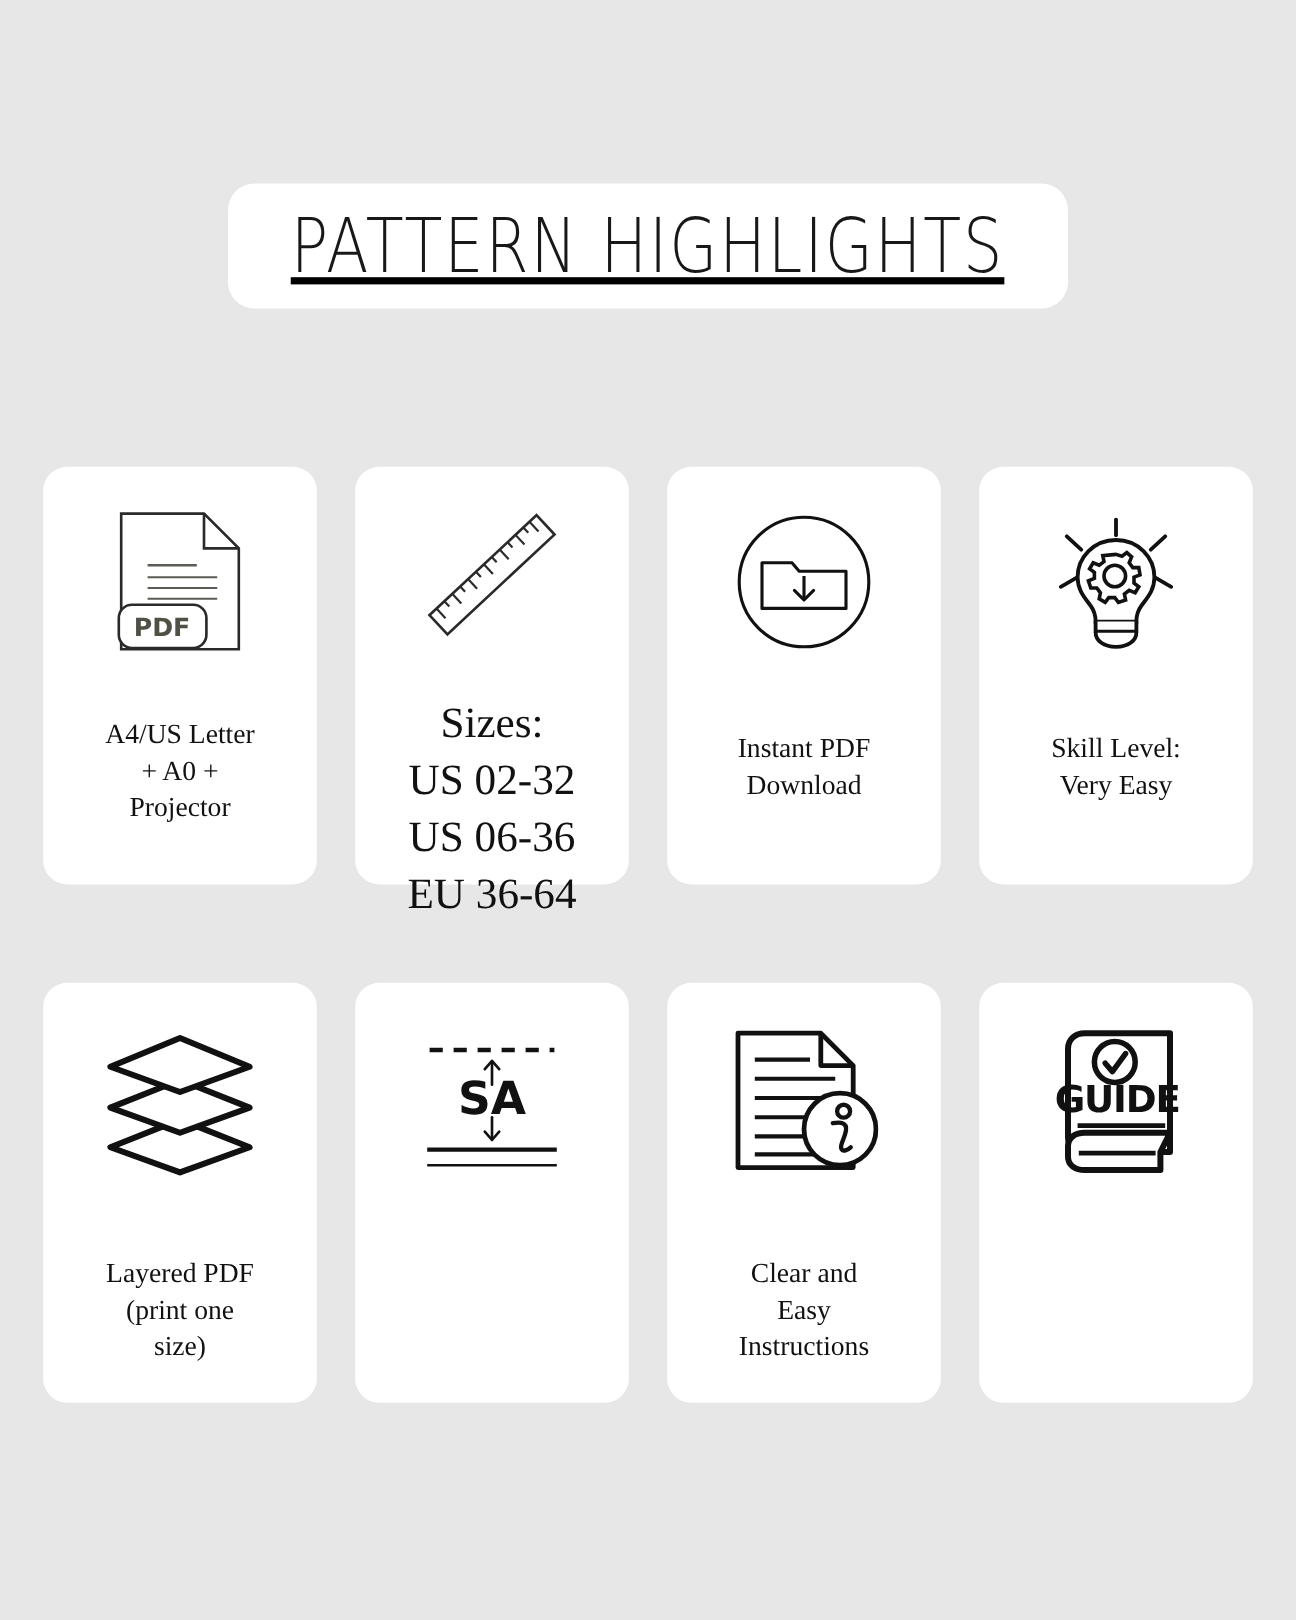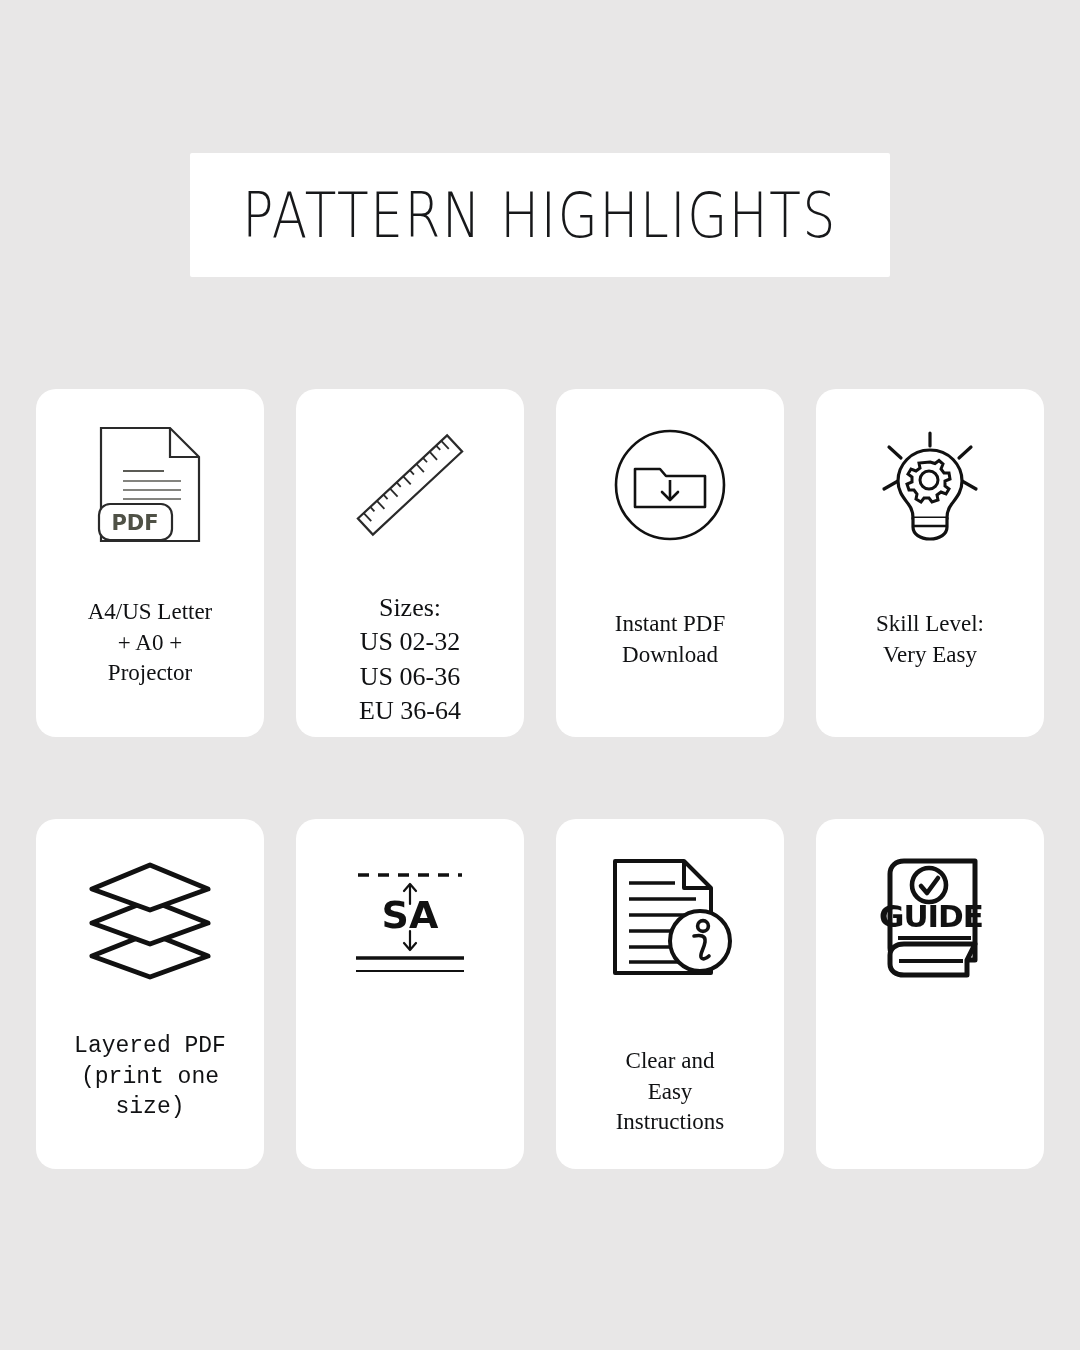--- a/index.html
+++ b/index.html
@@ -15,26 +15,27 @@
     overflow: hidden;
     position: relative;
   }
 
   
   .title-card {
     position: absolute;
     left: 190px;
     top: 153px;
     width: 700px;
-    height: 124px;
+    height: 104px;
     background: #ffffff;
-    border-radius: 2px;
+    border-radius: 22px;
     display: flex;
     align-items: center;
     justify-content: center;
+    text-decoration: underline;
   }
   .title-text {
     font-family: "DejaVu Sans", sans-serif;
     font-weight: 300;
     font-size: 63px;
     letter-spacing: 2px;
     color: #17181a;
     transform: scaleX(0.82);
     transform-origin: center;
     white-space: nowrap;
@@ -79,28 +80,28 @@
   .card-label {
     font-family: "Liberation Serif", serif;
     font-size: 23px;
     line-height: 1.33;
     color: #101113;
     text-align: center;
     width: 210px;
     white-space: pre-line;
   }
   .card-label.size-label {
-    font-size: 26px;
+    font-size: 36px;
     line-height: 1.32;
   }
   .lbl-pos1 { margin-top: 42px; }
   .lbl-pos2 { margin-top: 36px; }
   .lbl-pos3 { margin-top: 54px; }
   .lbl-pos4 { margin-top: 54px; }
-  .lbl-r2   { margin-top: 41px; font-family: Liberation Mono, monospace; }
+  .lbl-r2   { margin-top: 56px; }
   .lbl-r2b  { margin-top: 56px; }
 </style>
 </head>
 <body>
 
 <div class="title-card">
   <div class="title-text">PATTERN HIGHLIGHTS</div>
 </div>
 
 <div class="grid">

